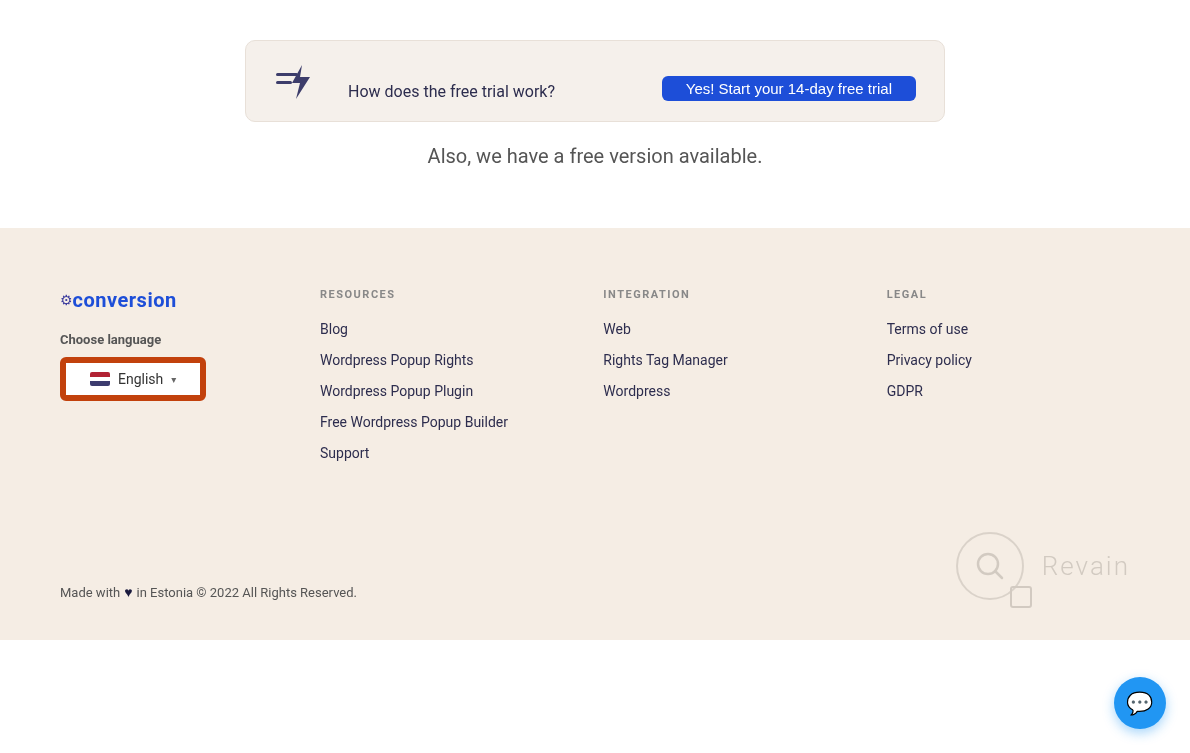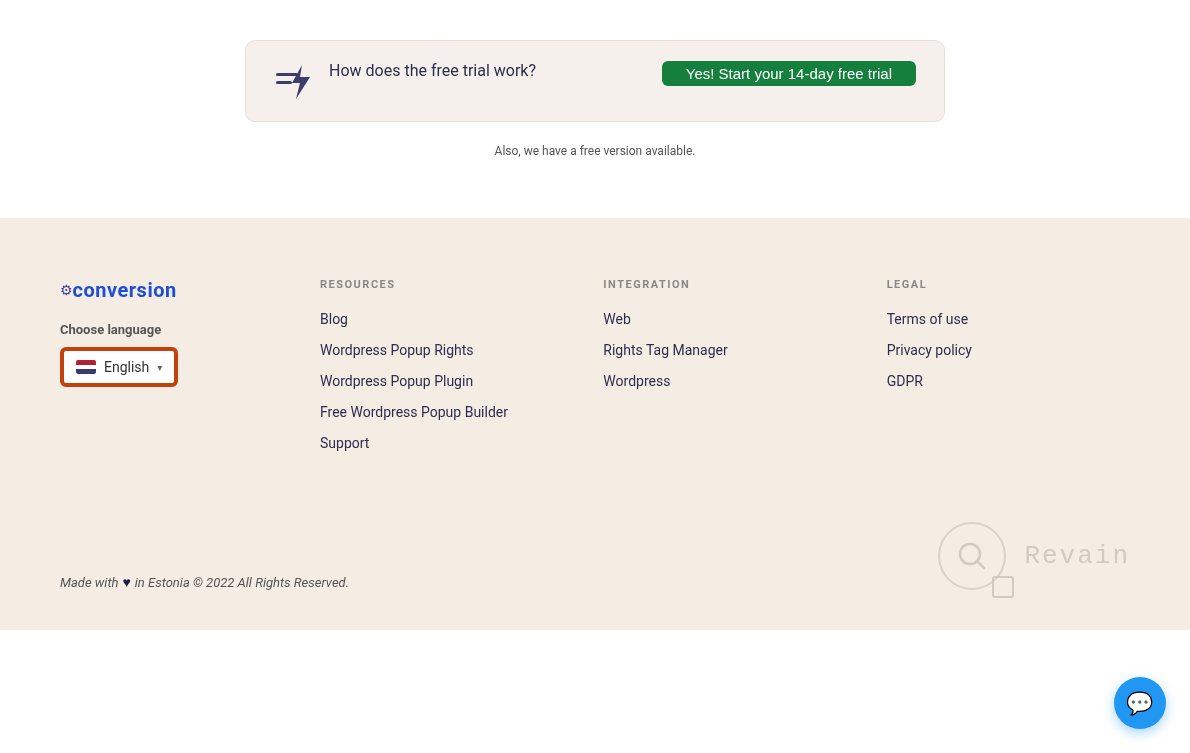--- a/index.html
+++ b/index.html
@@ -13,22 +13,22 @@
     .top-section {
       background: #fff;
       padding: 40px 20px 60px;
       display: flex;
       flex-direction: column;
       align-items: center;
     }
 
     .cta-bar {
       display: flex;
-      align-items: flex-start;
-      gap: 15px;
+      align-items: flex-end;
+      gap: 34px;
       background: #f5f0eb;
       border: 1px solid #e8e0d8;
       border-radius: 10px;
       padding: 20px 28px;
       max-width: 700px;
       width: 100%;
     }
 
     .logo-icon {
       display: flex;
@@ -42,35 +42,35 @@
       height: 40px;
     }
 
     .cta-text {
       color: #2d2d4e;
       font-size: 16px;
       flex: 1;
     }
 
     .cta-button {
-      background: #15803d;
+      background: #1d4ed8;
       color: #fff;
       border: none;
       border-radius: 6px;
       padding: 4px 24px;
       font-size: 15px;
       font-weight: 500;
       cursor: pointer;
       white-space: nowrap;
     }
 
     .free-version-text {
       margin-top: 22px;
       color: #555;
-      font-size: 12px;
+      font-size: 20px;
     }
 
     
     .footer {
       background: #f5ede4;
       padding: 60px 60px 40px;
     }
 
     .footer-top {
       display: grid;
@@ -86,23 +86,23 @@
       color: #555;
       margin-bottom: 10px;
       font-weight: bold;
     }
 
     .lang-selector {
       display: flex;
       align-items: center;
       gap: 8px;
       background: #fff;
-      border: 4px solid #c2410c;
+      border: 6px solid #c2410c;
       border-radius: 6px;
-      padding: 8px 12px;
+      padding: 8px 24px;
       cursor: pointer;
       width: fit-content;
     }
 
     .flag-icon {
       width: 20px;
       height: 14px;
       background: linear-gradient(180deg, #b22234 33%, #fff 33%, #fff 66%, #3c3b6e 66%);
       border-radius: 2px;
       flex-shrink: 0;
@@ -148,21 +148,20 @@
       border-top: none;
       padding-top: 10px;
     }
 
     .footer-copyright {
       font-size: 13px;
       color: #555;
       display: flex;
       align-items: center;
       gap: 4px;
-      font-style: italic;
     }
 
     .heart-icon {
       color: #1a1a3e;
       font-size: 14px;
     }
 
     .revain-widget {
       display: flex;
       align-items: center;
@@ -289,20 +288,20 @@
     <div class="revain-widget">
       <div style="position:relative; display:flex; align-items:center;">
         <div style="width:68px;height:68px;border:2.5px solid #c0b9b0;border-radius:50%;display:flex;align-items:center;justify-content:center;">
           <svg width="36" height="36" viewBox="0 0 36 36">
             <circle cx="16" cy="16" r="10" stroke="#b0a9a0" stroke-width="2.5" fill="none"></circle>
             <line x1="23" y1="23" x2="30" y2="30" stroke="#b0a9a0" stroke-width="2.5" stroke-linecap="round"></line>
           </svg>
         </div>
         <div style="position:absolute;bottom:-8px;right:-8px;width:22px;height:22px;border:2px solid #b0a9a0;border-radius:3px;"></div>
       </div>
-      <span class="revain-text" style="font-size:26px;color:#b0a9a0;font-weight:300;letter-spacing:2px;margin-left:10px;font-family:Liberation Mono, monospace;">Revain</span>
+      <span class="revain-text" style="font-size:26px;color:#b0a9a0;font-weight:300;letter-spacing:2px;margin-left:10px;">Revain</span>
     </div>
   </div>
 </footer>
 
 <div class="chat-button">
   <span class="chat-icon">💬</span>
 </div>
 
 </body></html>

